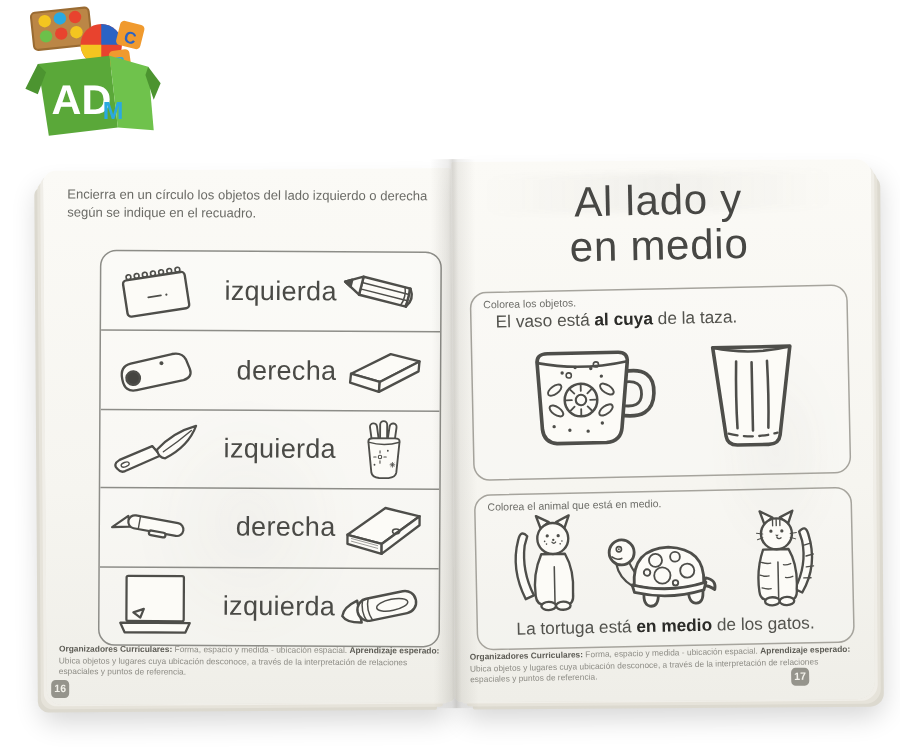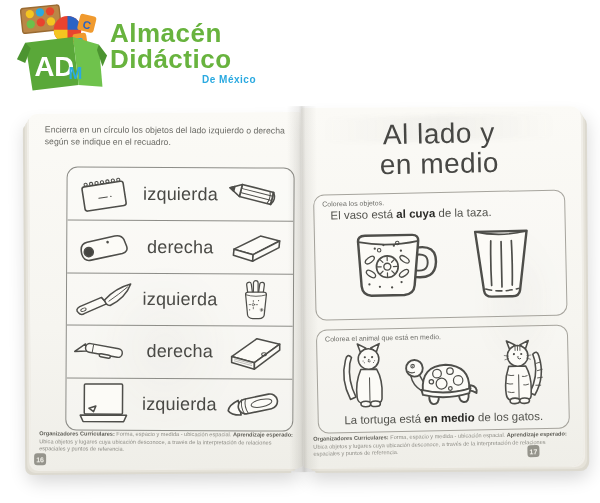--- a/index.html
+++ b/index.html
@@ -27,21 +27,21 @@
   .page-right .page-inner{transform:rotate(-.8deg);}
   .ghost{position:absolute;pointer-events:none;filter:blur(2px);opacity:.55;}
 
   
   .instruction{position:absolute;left:14px;top:12px;width:252px;font-size:8.7px;line-height:11.5px;color:#6b6b66;}
   .obj-table{position:absolute;left:36px;top:54px;width:226px;height:262px;border:1.6px solid #8d8d88;
     border-radius:11px;display:grid;grid-template-rows:repeat(5,1fr);overflow:hidden;background:rgba(255,255,255,.25);}
   .obj-row{display:flex;align-items:center;justify-content:space-between;padding:1px 5px;border-top:1.4px solid #8d8d88;}
   .obj-row:first-child{border-top:none;}
   .obj-cell{width:64px;height:46px;display:flex;align-items:center;justify-content:center;}
-  .obj-word{font-size:18px;color:#4a4a46;letter-spacing:.2px;flex:1;text-align:center;}
+  .obj-word{font-size:18px;color:#4a4a46;letter-spacing:.2px;flex:1;text-align:right;}
   .pg-footer{position:absolute;left:10px;bottom:16px;width:254px;font-size:5.6px;line-height:7.2px;color:#8e8d86;}
   .pg-footer b{color:#5d5c55;}
   .badge{position:absolute;width:12px;height:12px;background:#95948c;border-radius:3px;color:#f2f1ea;
     font-size:7px;font-weight:700;display:flex;align-items:center;justify-content:center;}
   .badge-left{left:5px;bottom:3px;}
   .badge-right{right:46px;bottom:8px;}
 
   
   .title{position:absolute;left:0;top:12px;width:100%;text-align:center;color:#474744;
     font-size:28px;line-height:30px;letter-spacing:.5px;}
@@ -84,25 +84,20 @@
       <rect x="62" y="32" width="15" height="15" rx="3" fill="#f09a2e" transform="rotate(-8 69 39)"></rect>
       <text x="66" y="44" font-size="10" font-weight="bold" fill="#2aa9e0" transform="rotate(-8 69 39)">B</text>
 
       <polygon points="10,42 62,36 68,88 18,94" fill="#5aa839"></polygon>
       <polygon points="62,36 90,44 94,90 68,88" fill="#6fc24c"></polygon>
       <polygon points="10,42 1,60 10,64 16,48" fill="#4c9430"></polygon>
       <polygon points="90,44 99,56 94,68 88,50" fill="#4c9430"></polygon>
       <text x="20" y="78" font-size="30" font-weight="bold" fill="#ffffff">AD</text>
       <text x="57" y="82" font-size="18" font-weight="bold" fill="#2aa9e0">M</text>
     </svg>
-    <div class="logo-text">
-      <span class="brand-line">Almacén</span>
-      <span class="brand-line">Didáctico</span>
-      <span class="tagline">De México</span>
-    </div>
   </div>
 
   <div class="book">
 
     <div class="page page-left">
       <div class="page-inner">
         <div class="ghost" style="left:60px;top:150px;width:150px;height:170px;border-radius:50%;
              background:radial-gradient(closest-side,rgba(110,110,100,.10),rgba(110,110,100,0));"></div>
 
         <div class="instruction">Encierra en un círculo los objetos del lado izquierdo o derecha según se indique en el recuadro.</div>

